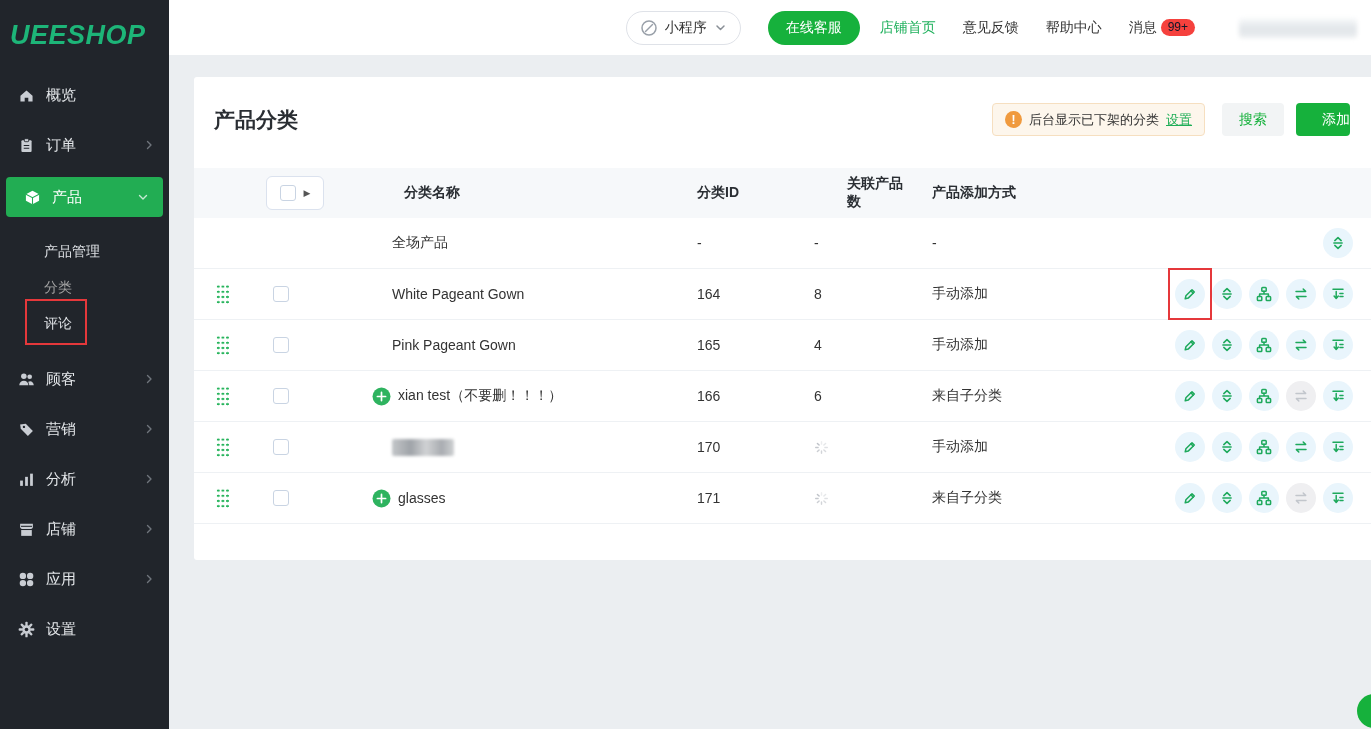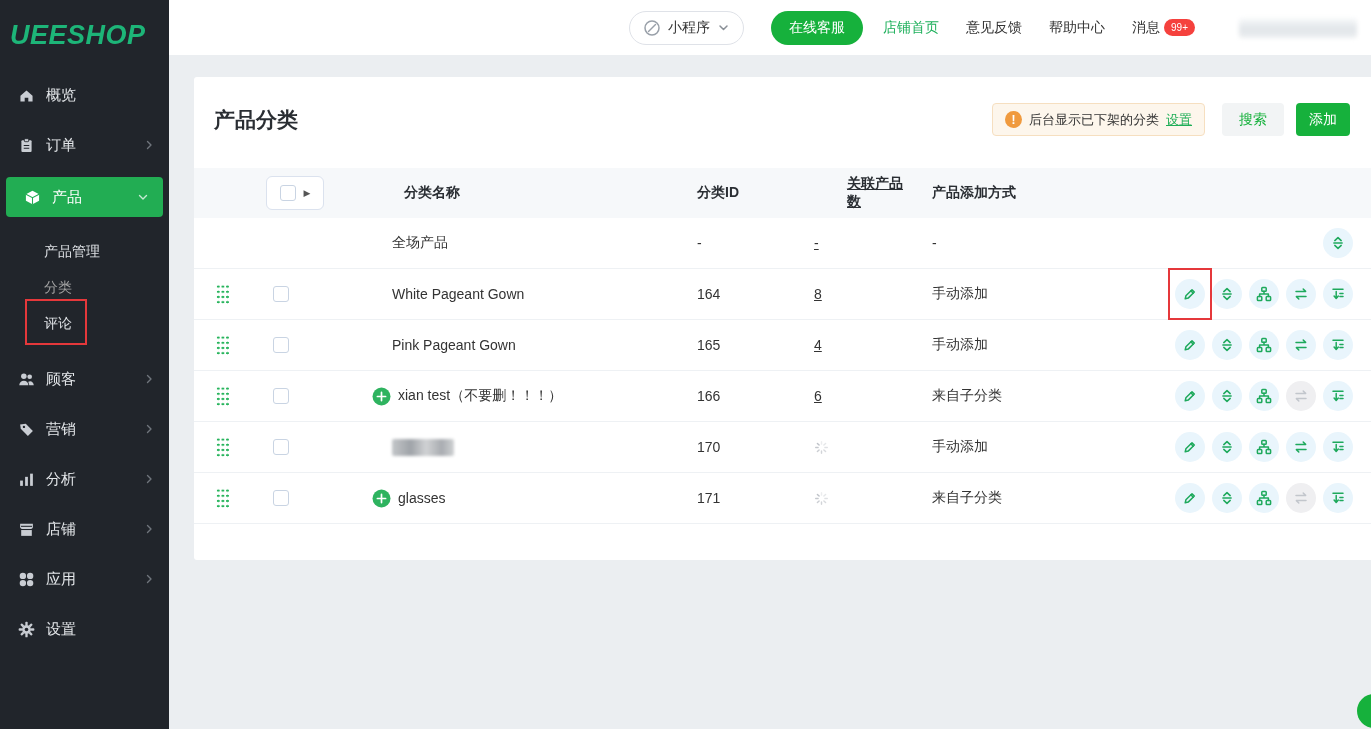--- a/index.html
+++ b/index.html
@@ -23,47 +23,47 @@
   .sub-item.active { color:#a3a3a3; }
   
   .topbar { position:absolute; left:169px; right:0; top:0; height:55px; background:#fff;
             display:flex; align-items:center; justify-content:flex-end; padding-right:8px; z-index:3; }
   .mp-pill { height:34px; border:1px solid #dfe2e8; border-radius:17px; display:flex; align-items:center;
              padding:0 13px; gap:7px; font-size:14px; cursor:pointer; margin-right:27px; background:#fff; }
   .btn-cs { height:34px; border:none; border-radius:17px; background:var(--accent-green); color:#fff;
             padding:0 18px; font-size:14px; cursor:pointer; margin-right:20px; font-family:inherit; }
   .top-link { font-size:14px; color:#333; text-decoration:none; margin-right:27px; cursor:pointer; display:flex; align-items:center; }
   .top-link.green { color:#1fb05c; }
-  .badge { background:var(--badge-red); color:#ffffff; font-size:10px; line-height:17px; padding:0 7px;
+  .badge { background:var(--badge-red); color:#0f172a; font-size:12px; line-height:17px; padding:0 7px;
            border-radius:9px; margin-left:4px; }
   .acct-blur { width:118px; height:20px; border-radius:3px; margin:0 6px 0 10px;
                background:linear-gradient(180deg,#f8fafb 0%,#e1e5e9 55%,#eceff1 100%); filter:blur(2px); }
   
   .card { position:absolute; left:194px; top:77px; width:1181px; height:483px; background:#fff; border-radius:3px; z-index:2; }
   .title-row { display:flex; align-items:center; padding:26px 25px 0 20px; height:59px; }
   .page-title { font-size:21px; font-weight:700; color:#2a2e33; flex:1; }
   .notice { height:33px; background:#fdf6ec; border:1px solid #f6dfc0; border-radius:4px;
             display:flex; align-items:center; padding:0 12px; font-size:13px; gap:7px; }
   .warn-ico { width:17px; height:17px; border-radius:50%; background:var(--warn-orange); color:#fff;
               font-size:12px; font-weight:700; display:flex; align-items:center; justify-content:center; }
   .notice a { color:#1fae57; text-decoration:underline; cursor:pointer; }
   .btn-search { width:62px; height:33px; background:#f2f4f5; border:none; border-radius:4px;
                 color:var(--accent-green); font-size:14px; margin-left:17px; cursor:pointer; font-family:inherit; }
   .btn-add { width:54px; height:33px; background:var(--accent-green); border:none; border-radius:4px;
-             color:#fff; font-size:14px; margin-left:12px; cursor:pointer; font-family:inherit; }
+             color:#fff; font-size:14px; margin-left:12px; cursor:pointer; font-family:inherit;text-align:right; }
   
   .thead { margin-top:32px; height:50px; background:#f6f8fa; display:flex; align-items:center;
            padding-left:20px; font-size:14px; font-weight:700; color:#2a2e33; }
   .trow  { height:51px; display:flex; align-items:center; padding-left:20px; font-size:14px;
            border-bottom:1px solid #eef1f4; background:#fff; }
   .c-handle { width:30px; display:flex; align-items:center; }
   .c-check  { width:90px; display:flex; align-items:center; }
   .c-name   { width:300px; display:flex; align-items:center; padding-left:38px; }
   .c-id     { width:150px; padding-left:63px; }
-  .c-count  { width:120px; padding-left:30px; display:flex; align-items:center;text-decoration:underline; }
+  .c-count  { width:120px; padding-left:30px; display:flex; align-items:center; }
   .thead .c-count { padding-left:63px; display:block; }
   .c-method { flex:1; padding-left:28px; }
   .c-actions{ width:222px; display:flex; justify-content:flex-end; align-items:center; gap:7px; padding-right:22px; }
   .selbox { margin-left:22px; width:58px; height:34px; border:1px solid #dbe2ee; border-radius:6px;
             display:flex; align-items:center; justify-content:center; gap:8px; background:#fff; cursor:pointer; }
   .cb { width:16px; height:16px; border:1px solid #c9d4e3; border-radius:3px; background:#fff; display:inline-block; }
   .tri { font-size:9px; color:#555; }
   .drag-handle { width:13px; height:20px; margin-left:2px; cursor:grab;
     background-image:radial-gradient(circle,#27b45c 1.15px,transparent 1.35px);
     background-size:4.6px 5.2px; background-position:0 0; }

